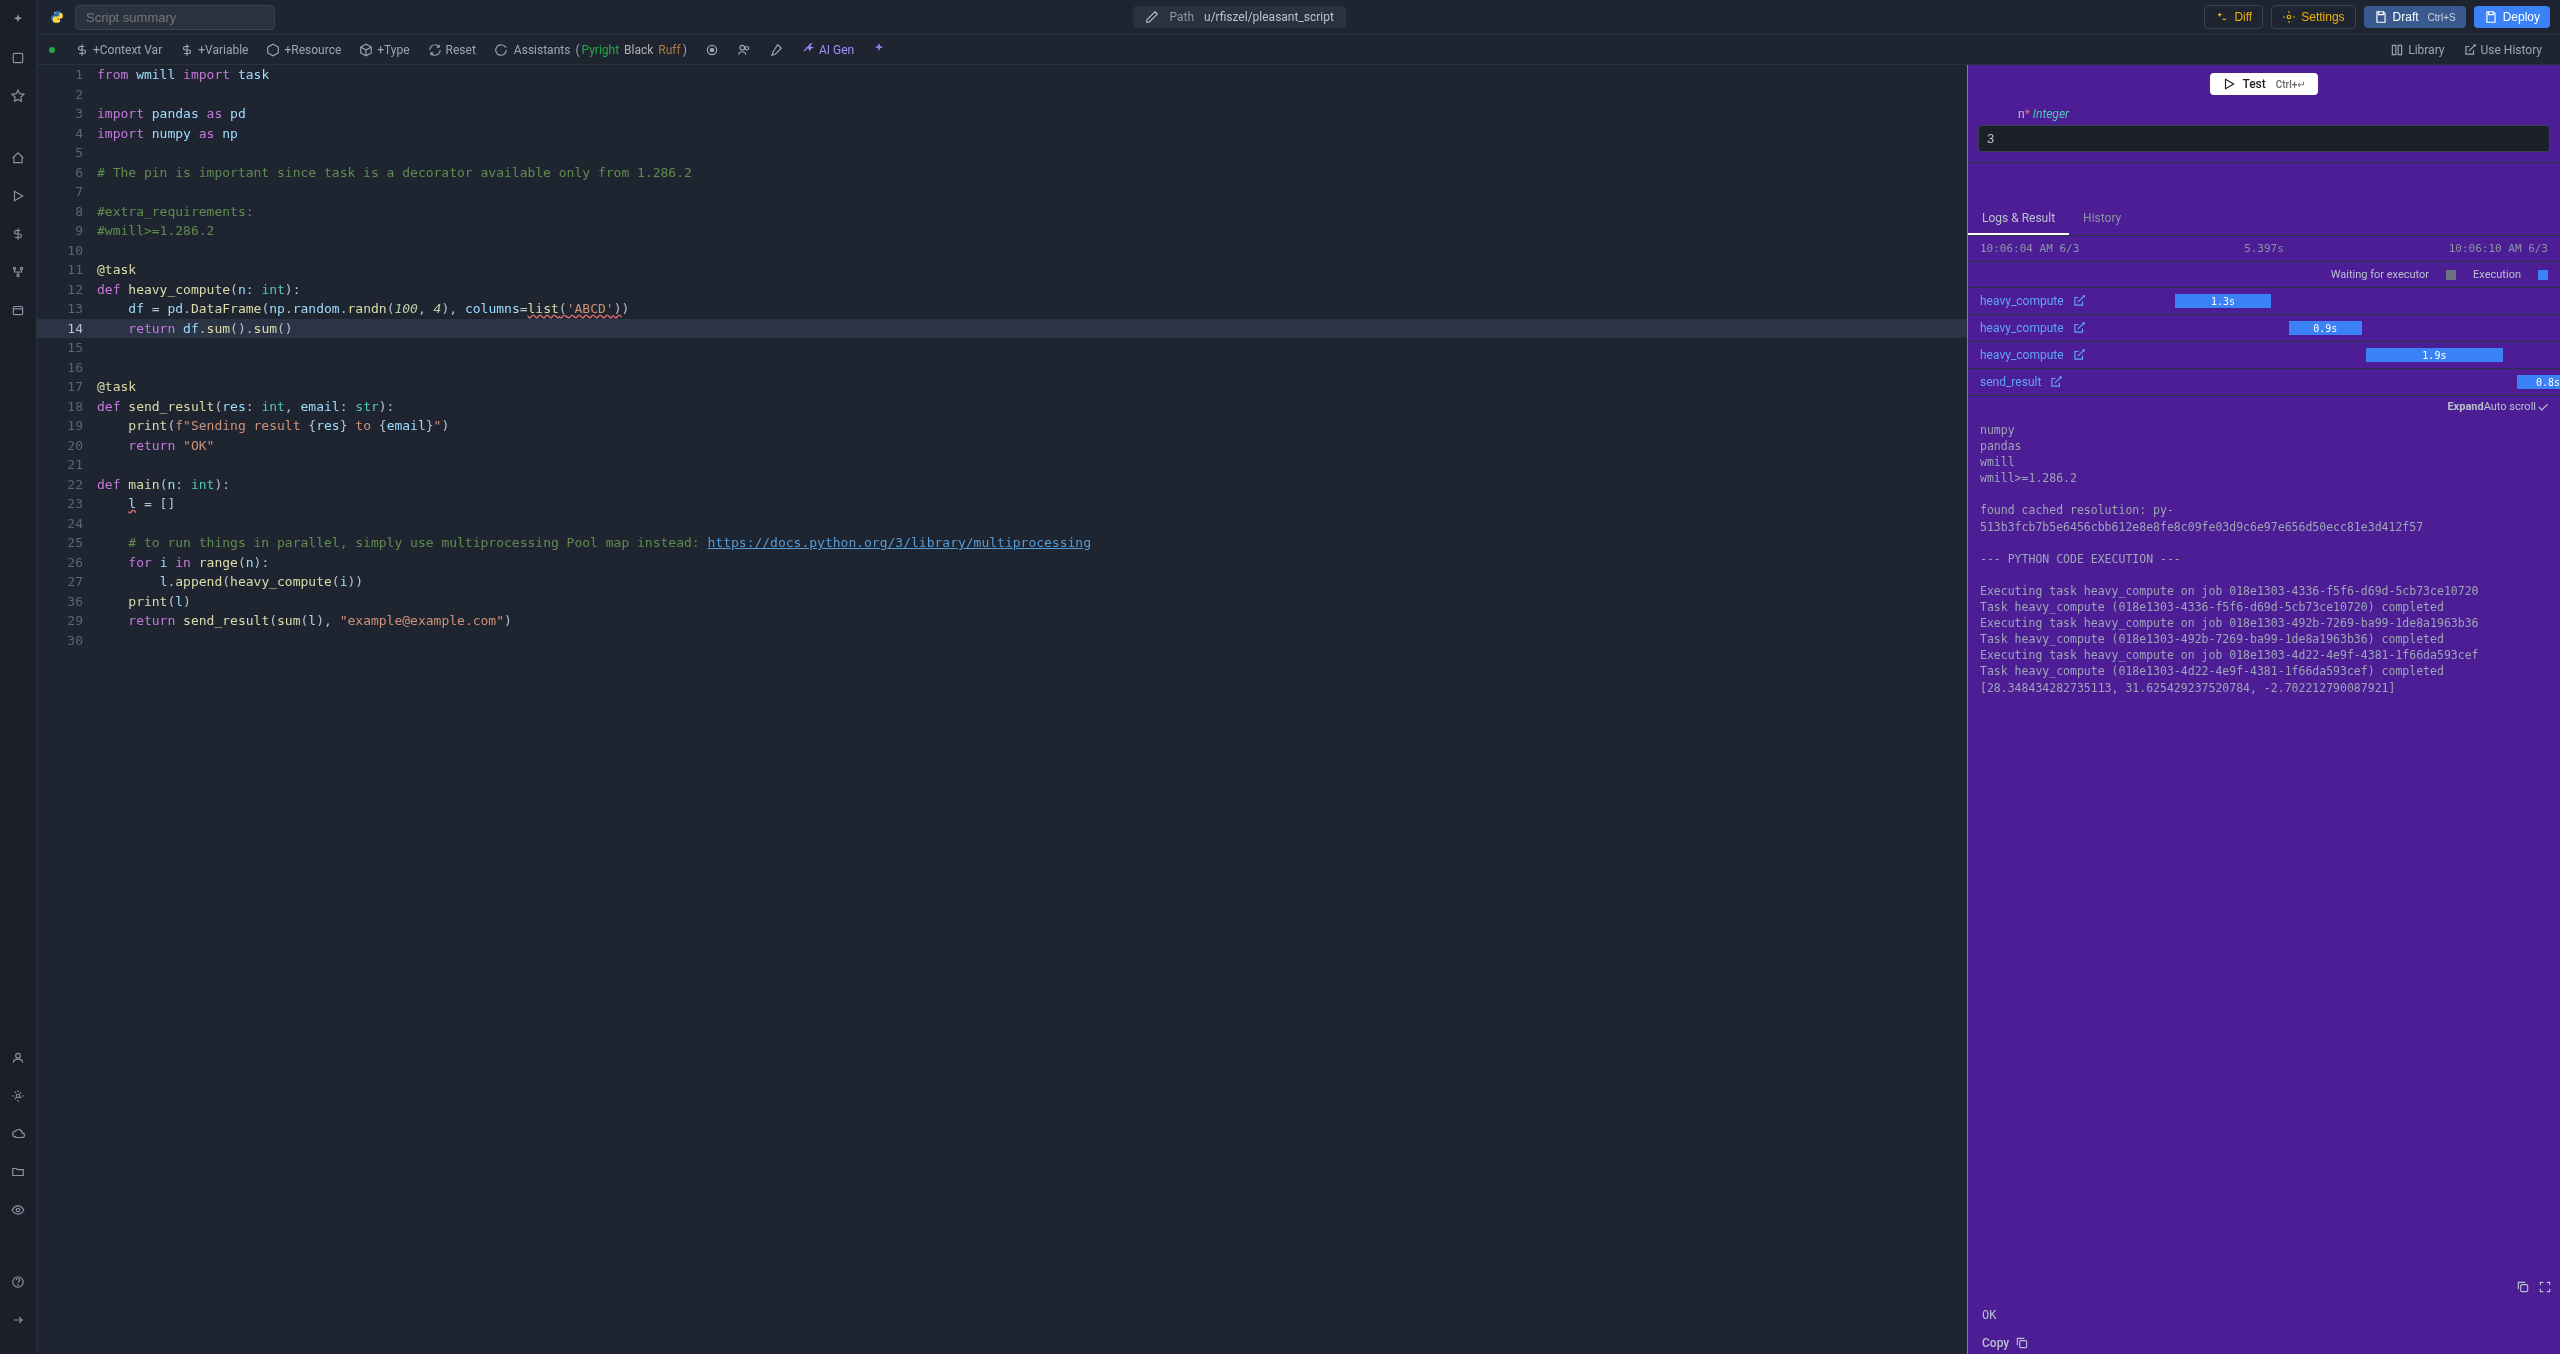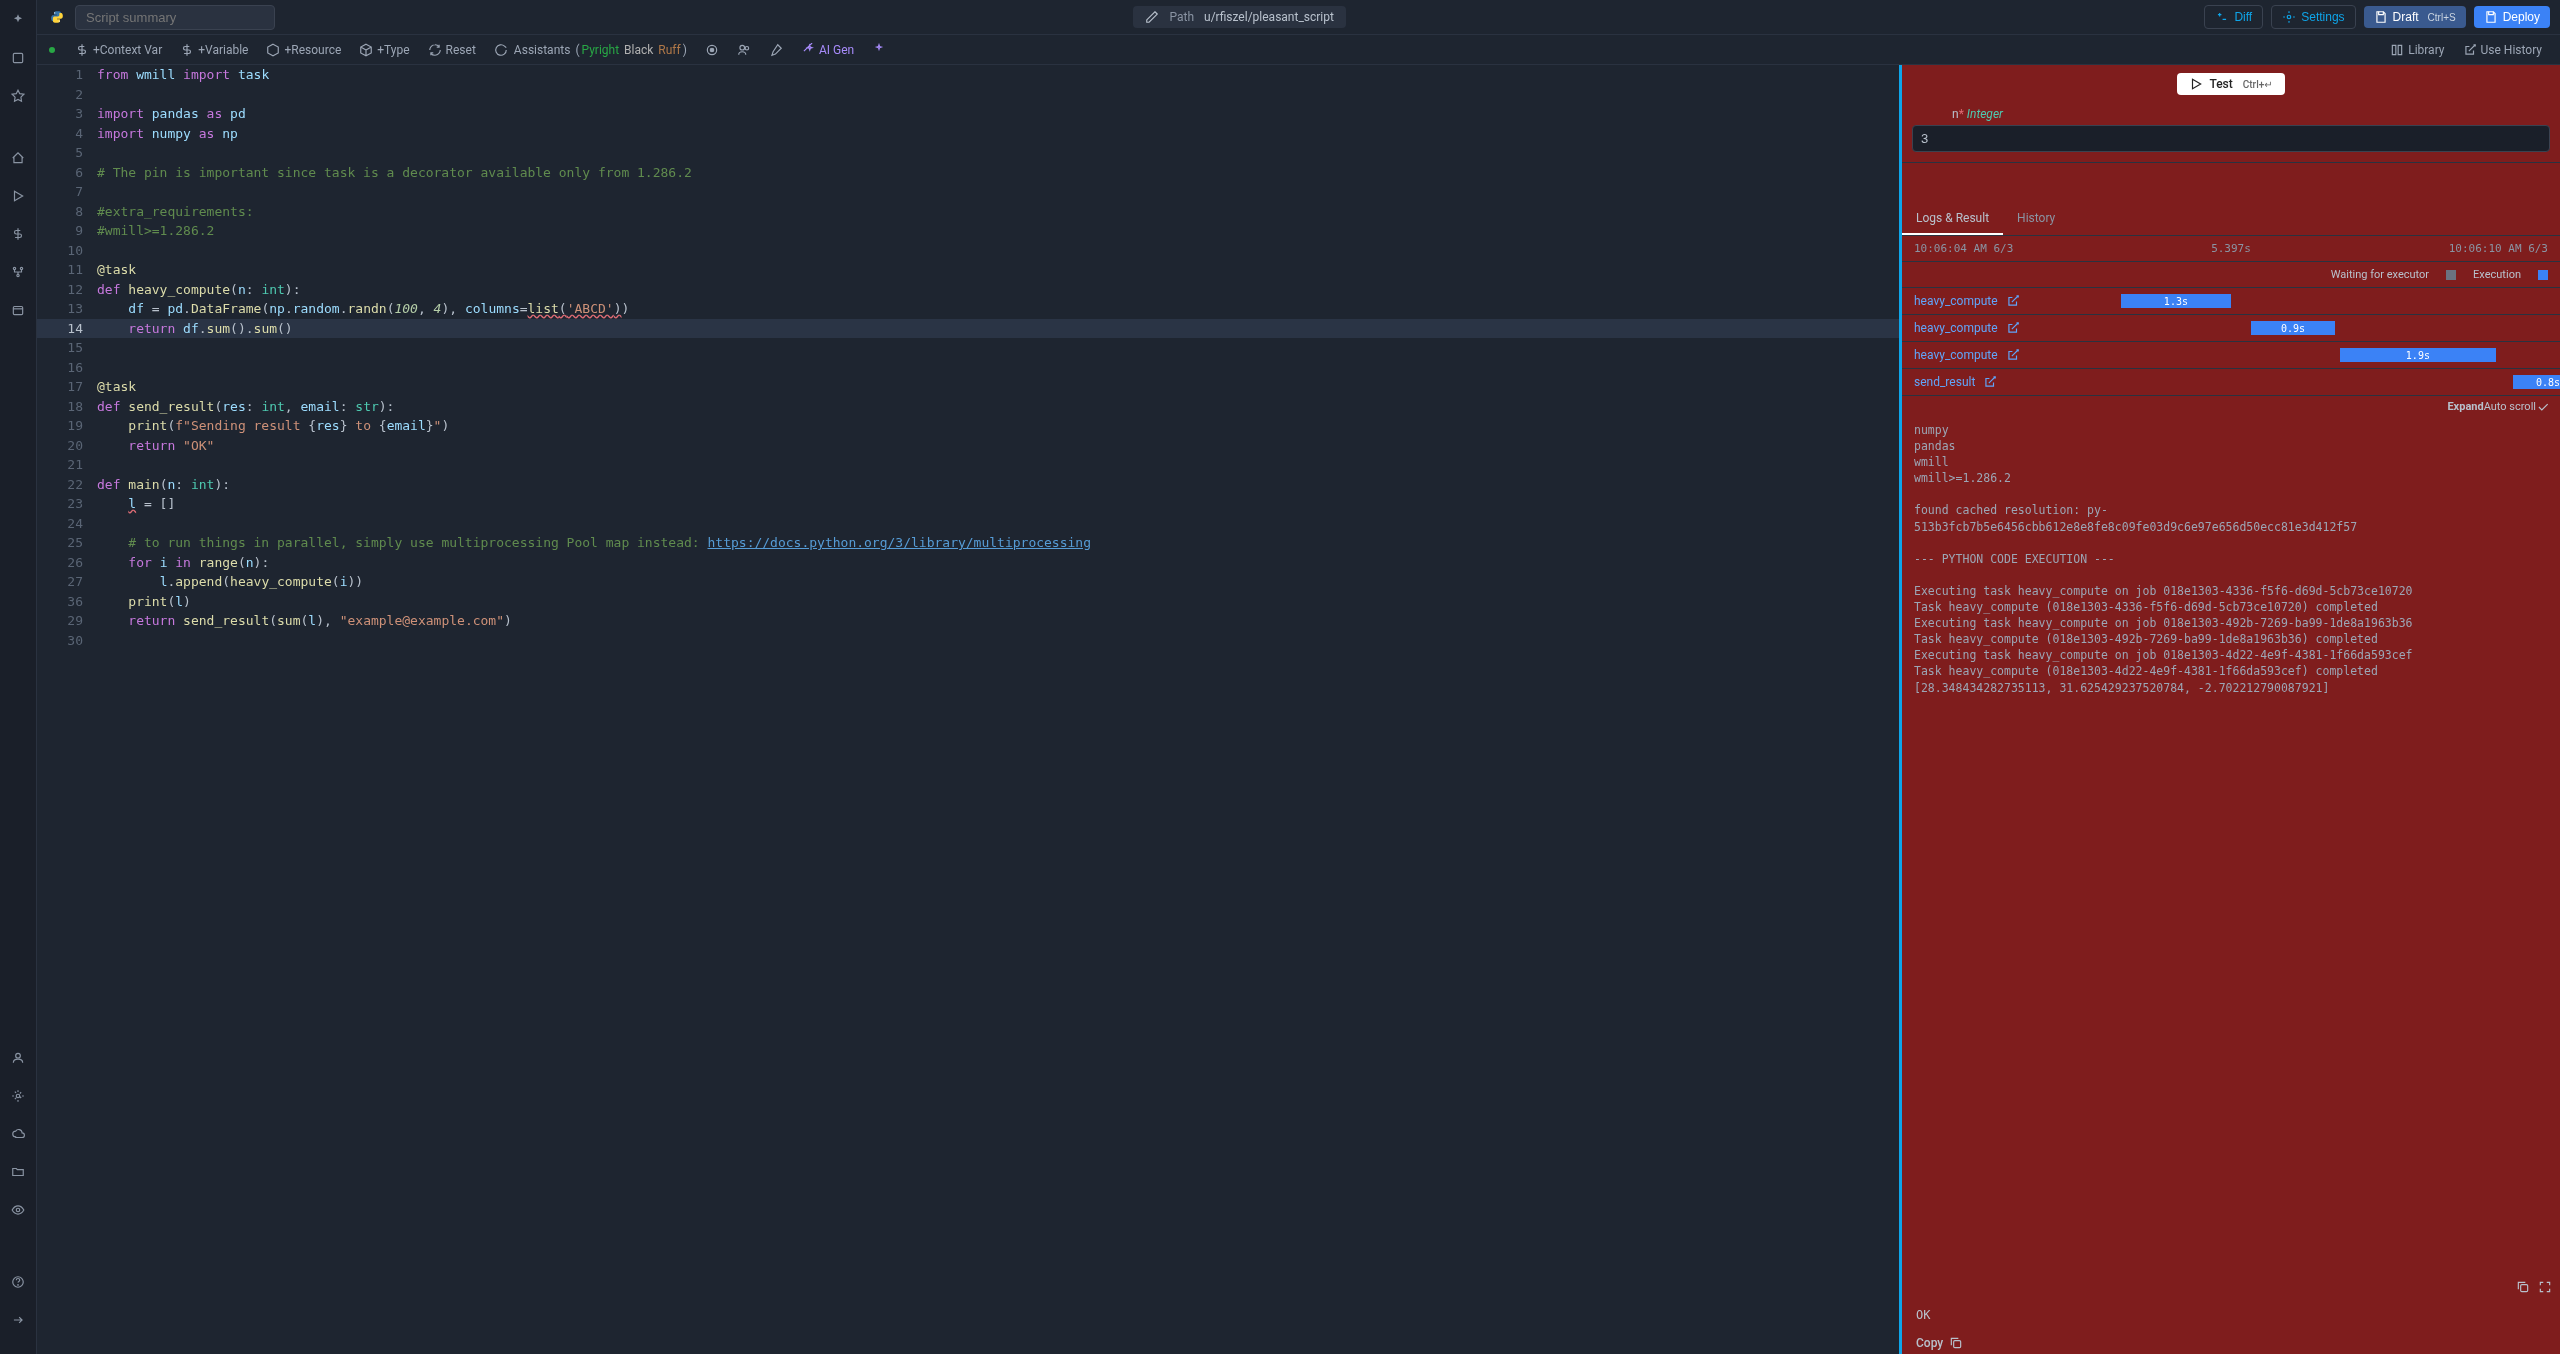--- a/index.html
+++ b/index.html
@@ -80,21 +80,21 @@
 .path-chip .path-label { color: #8a94a3; }
 .btn {
   display: flex;
   align-items: center;
   gap: 5px;
   padding: 4px 10px;
   border-radius: 4px;
   font-size: 12px;
   cursor: pointer;
   border: none;
-  color: #0ea5e9;
+  color: #eab308;
   background: transparent;
 }
 .btn.bordered { border: 1px solid #3a4250; }
 .btn.blue { background: #3b82f6; color: #fff; }
 .btn.blueish { background: #3a5a8f; color: #fff; }
 .kbd { font-size: 10px; color: #8a94a3; margin-left: 4px; }
 .toolbar {
   height: 30px;
   display: flex;
   align-items: center;
@@ -153,26 +153,26 @@
 .str { color: #ce9178; }
 .num { color: #b5cea8; font-style: italic; }
 .fn { color: #dcdcaa; }
 .type { color: #4ec9b0; }
 .comment { color: #608b4e; }
 .decorator { color: #dcdcaa; }
 .ident { color: #9cdcfe; }
 .err-underline { text-decoration: underline wavy #e06c75; }
 .link { color: #569cd6; text-decoration: underline; }
 .right-panel {
-  width: 661px;
+  width: 593px;
   flex-shrink: 0;
-  border-left: 3px solid #0ea5e9;
+  border-left: 1px solid #0ea5e9;
   display: flex;
   flex-direction: column;
-  background: #7f1d1d;
+  background: #4c1d95;
   min-height: 0;
 }
 .test-row {
   display: flex;
   justify-content: center;
   padding: 8px;
 }
 .test-btn {
   background: #fff;
   color: #222;

